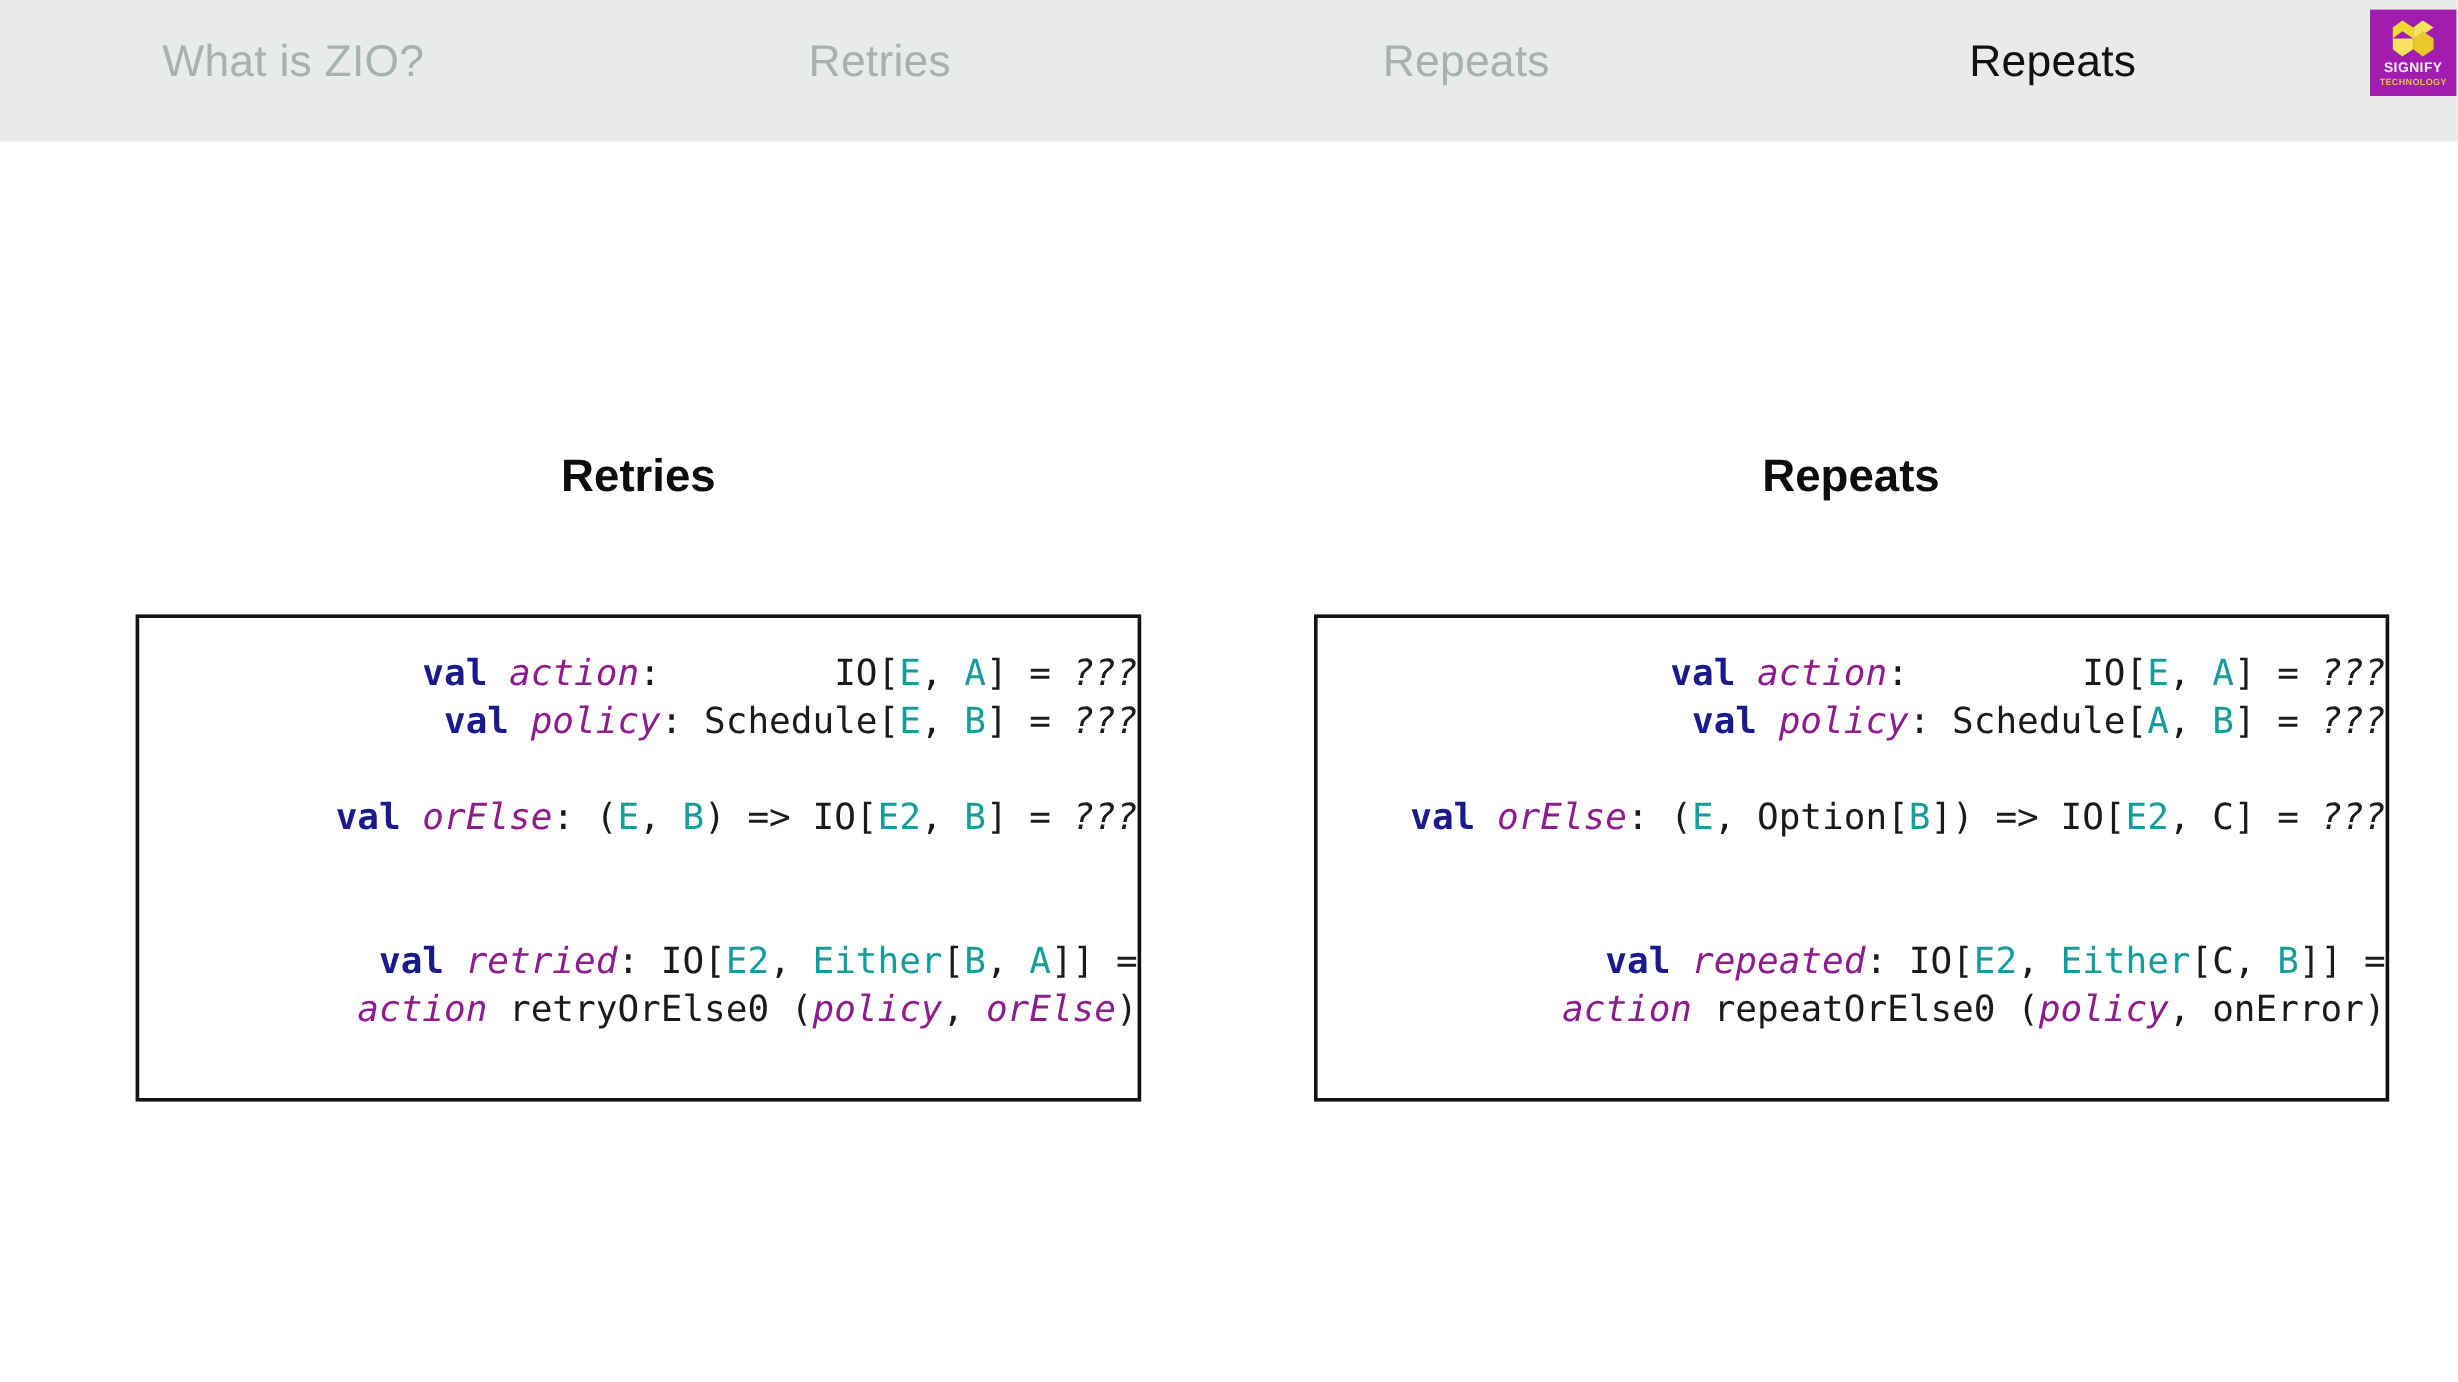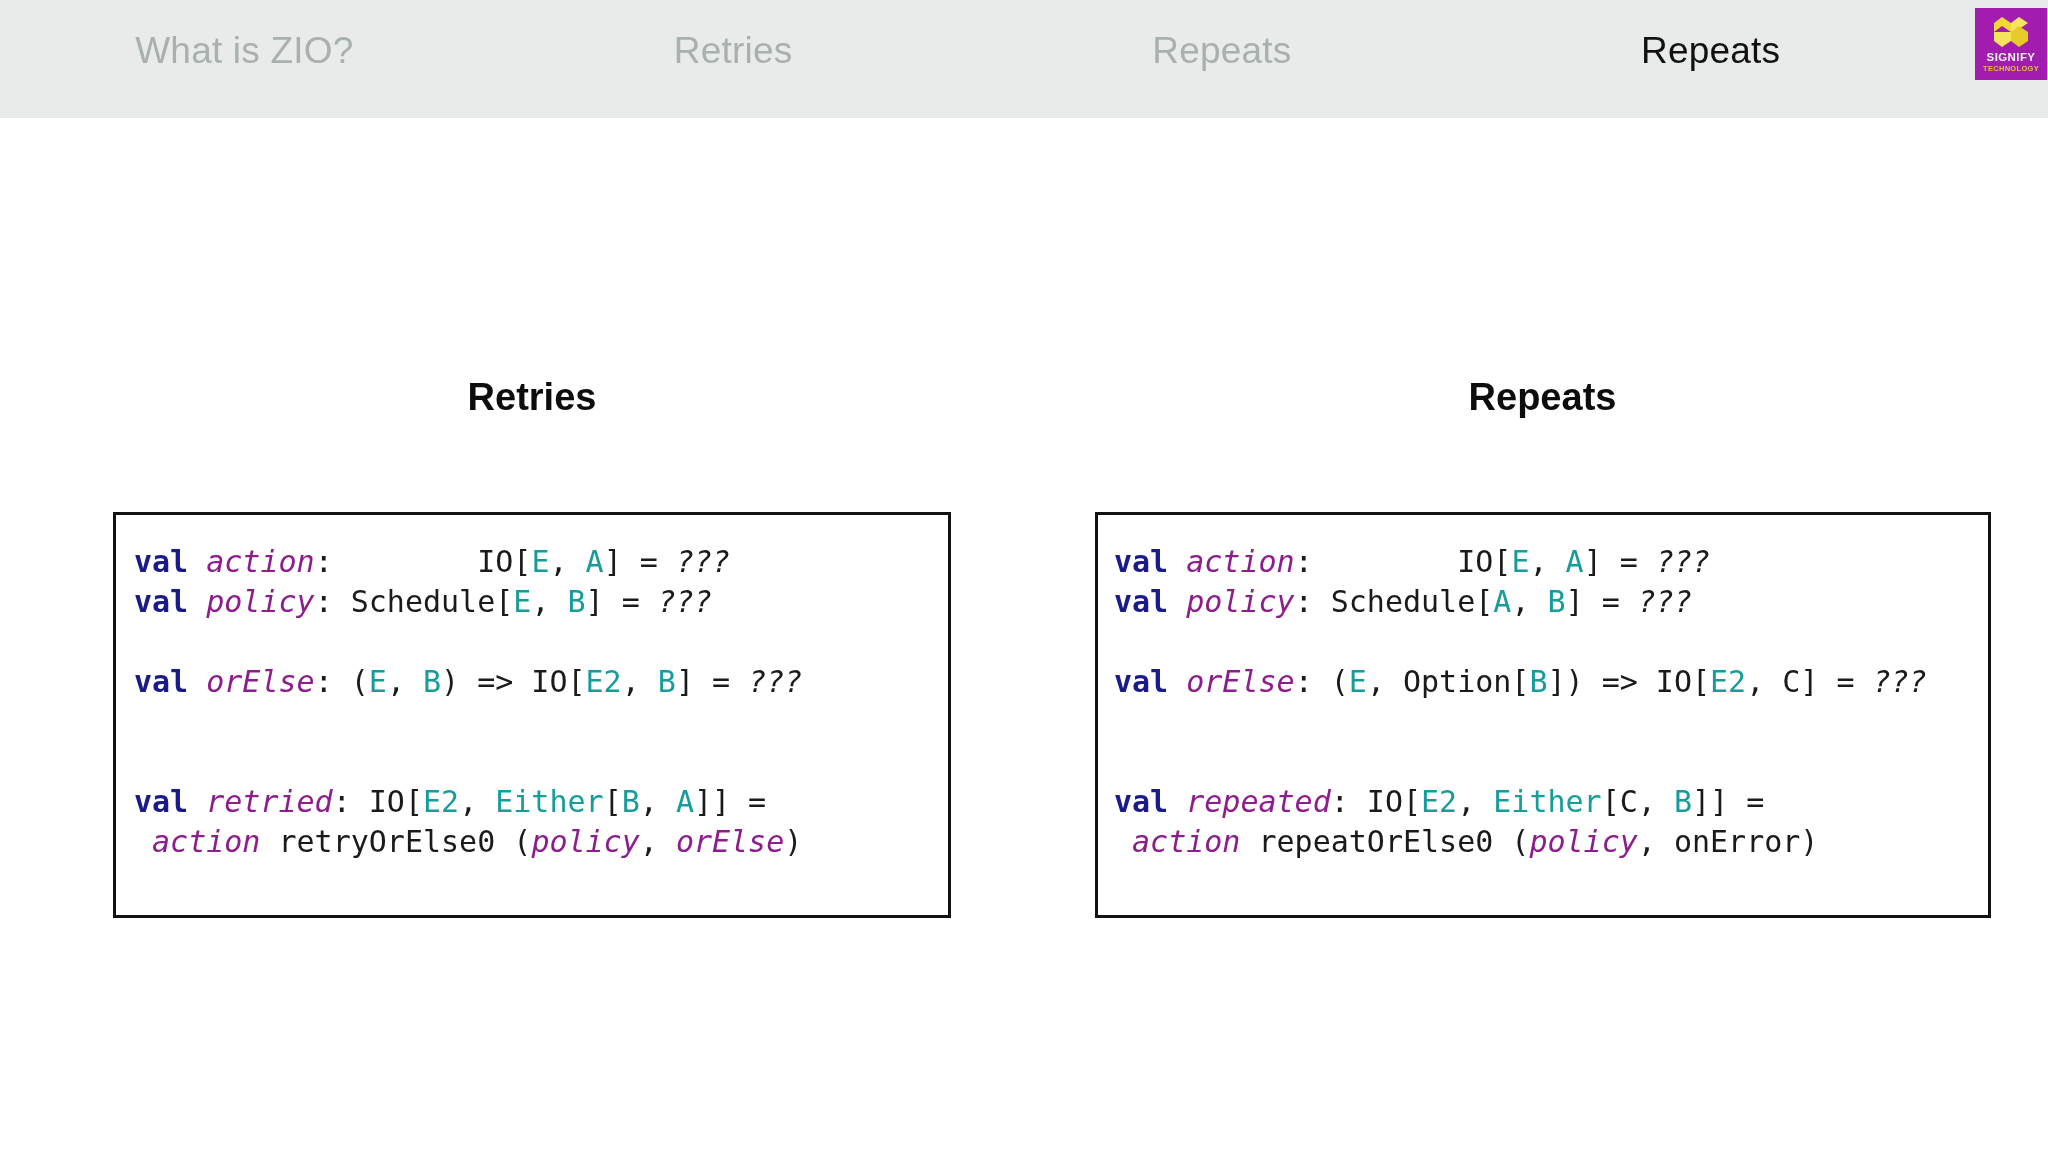--- a/index.html
+++ b/index.html
@@ -137,20 +137,21 @@
     width: 896px;
     height: 406px;
   }
   .code-inner {
     font-family: "DejaVu Sans Mono", monospace;
     font-size: 30px;
     line-height: 40px;
     white-space: pre;
     color: #1a1a1a;
     padding: 27px 0 0 18px;
+    text-align: right;
   }
   #code-box-repeats .code-inner {
     padding-left: 16px;
   }
   .code-line { height: 40px; }
   .code-line.blank { height: 40px; }
 
   
   .kw   { color: #1a1a8c; font-weight: bold; }
   .id   { color: #8d1c8d; font-style: italic; }

